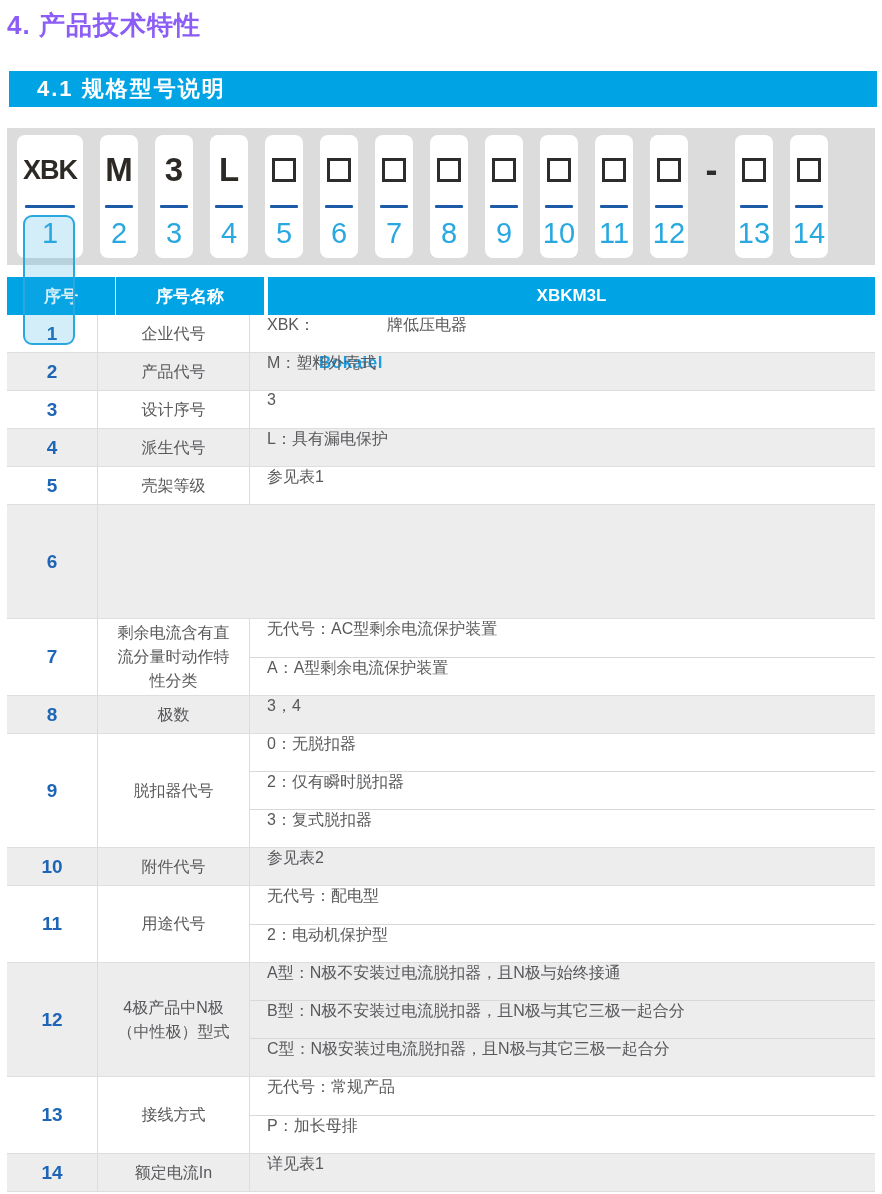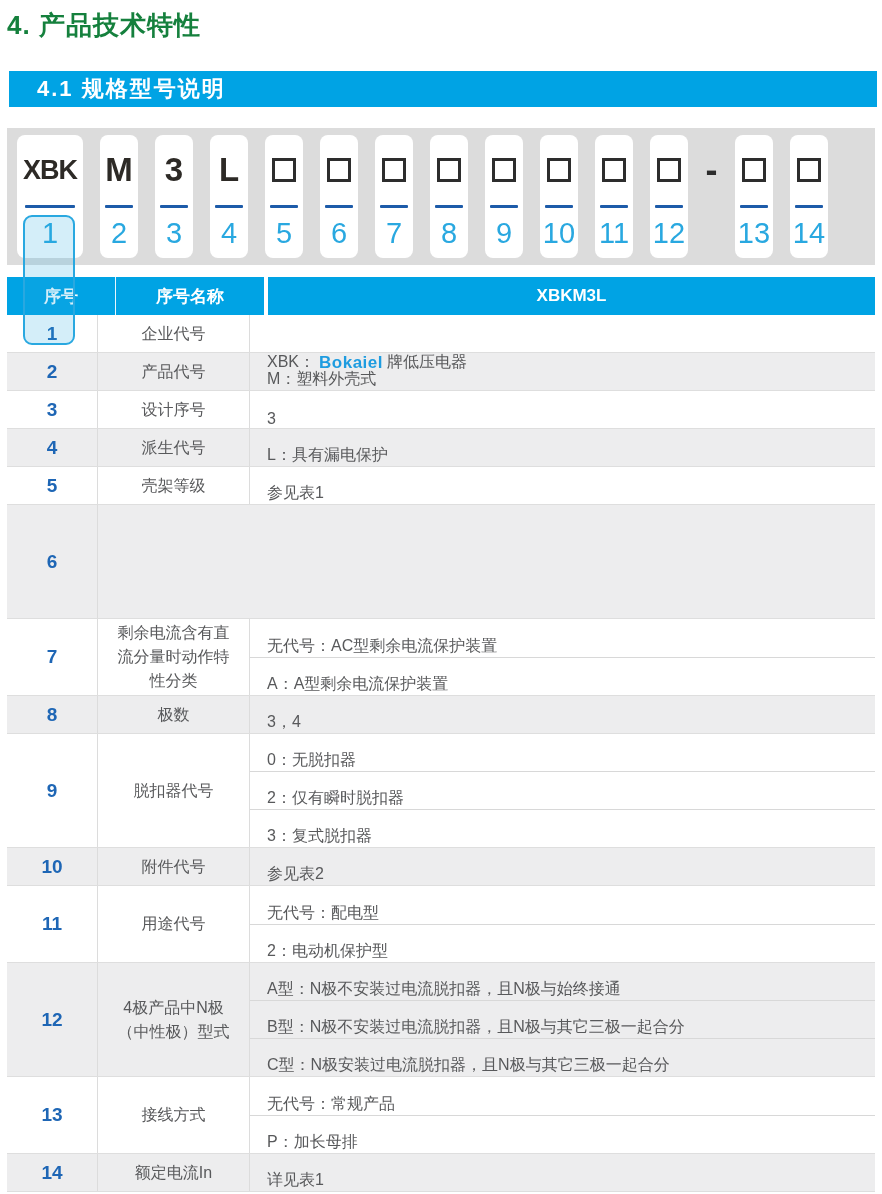--- a/index.html
+++ b/index.html
@@ -4,21 +4,21 @@
 <style>
   html,body{margin:0;padding:0;}
   body{
     width:882px;height:1194px;position:relative;background:#ffffff;
     font-family:"Liberation Sans","DejaVu Sans",sans-serif;
     -webkit-font-smoothing:antialiased;overflow:hidden;
   }
   
   .page-title{
     position:absolute;left:7px;top:8px;
-    font-size:26px;font-weight:bold;color:#15803d;letter-spacing:1px;
+    font-size:26px;font-weight:bold;color:#8b5cf6;letter-spacing:1px;
   }
   
   .section-bar{
     position:absolute;left:9px;top:71px;width:868px;height:36px;
     background:#00A3E4;display:flex;align-items:center;box-sizing:border-box;
     padding-left:28px;
   }
   .section-bar .txt{color:#ffffff;font-size:22px;font-weight:bold;letter-spacing:2px;}
   
   .code-band{
@@ -74,21 +74,21 @@
     color:#1E66B5;font-weight:bold;font-size:19px;
     border-right:1px solid #DCDCDC;box-sizing:border-box;
   }
   .c2{
     width:152px;display:flex;align-items:center;justify-content:center;
     text-align:center;color:#58595B;font-size:16px;line-height:1.5;
     border-right:1px solid #DCDCDC;box-sizing:border-box;padding:8px 13px;
   }
   .c3{flex:1;display:flex;flex-direction:column;min-width:0;}
   .v{
-    flex:1;display:flex;align-items:flex-end;padding-left:17px;
+    flex:1;display:flex;align-items:flex-start;padding-left:17px;
     color:#58595B;font-size:16px;border-top:1px solid #D8D8D8;
   }
   .c3 .v:first-child{border-top:none;}
   .brand{color:#1E9CE0;font-weight:bold;font-size:17px;padding:0 4px;letter-spacing:0.5px;margin-top:38px;}
 </style>
 </head>
 <body>
 
 <div class="page-title">4. 产品技术特性</div>
 

